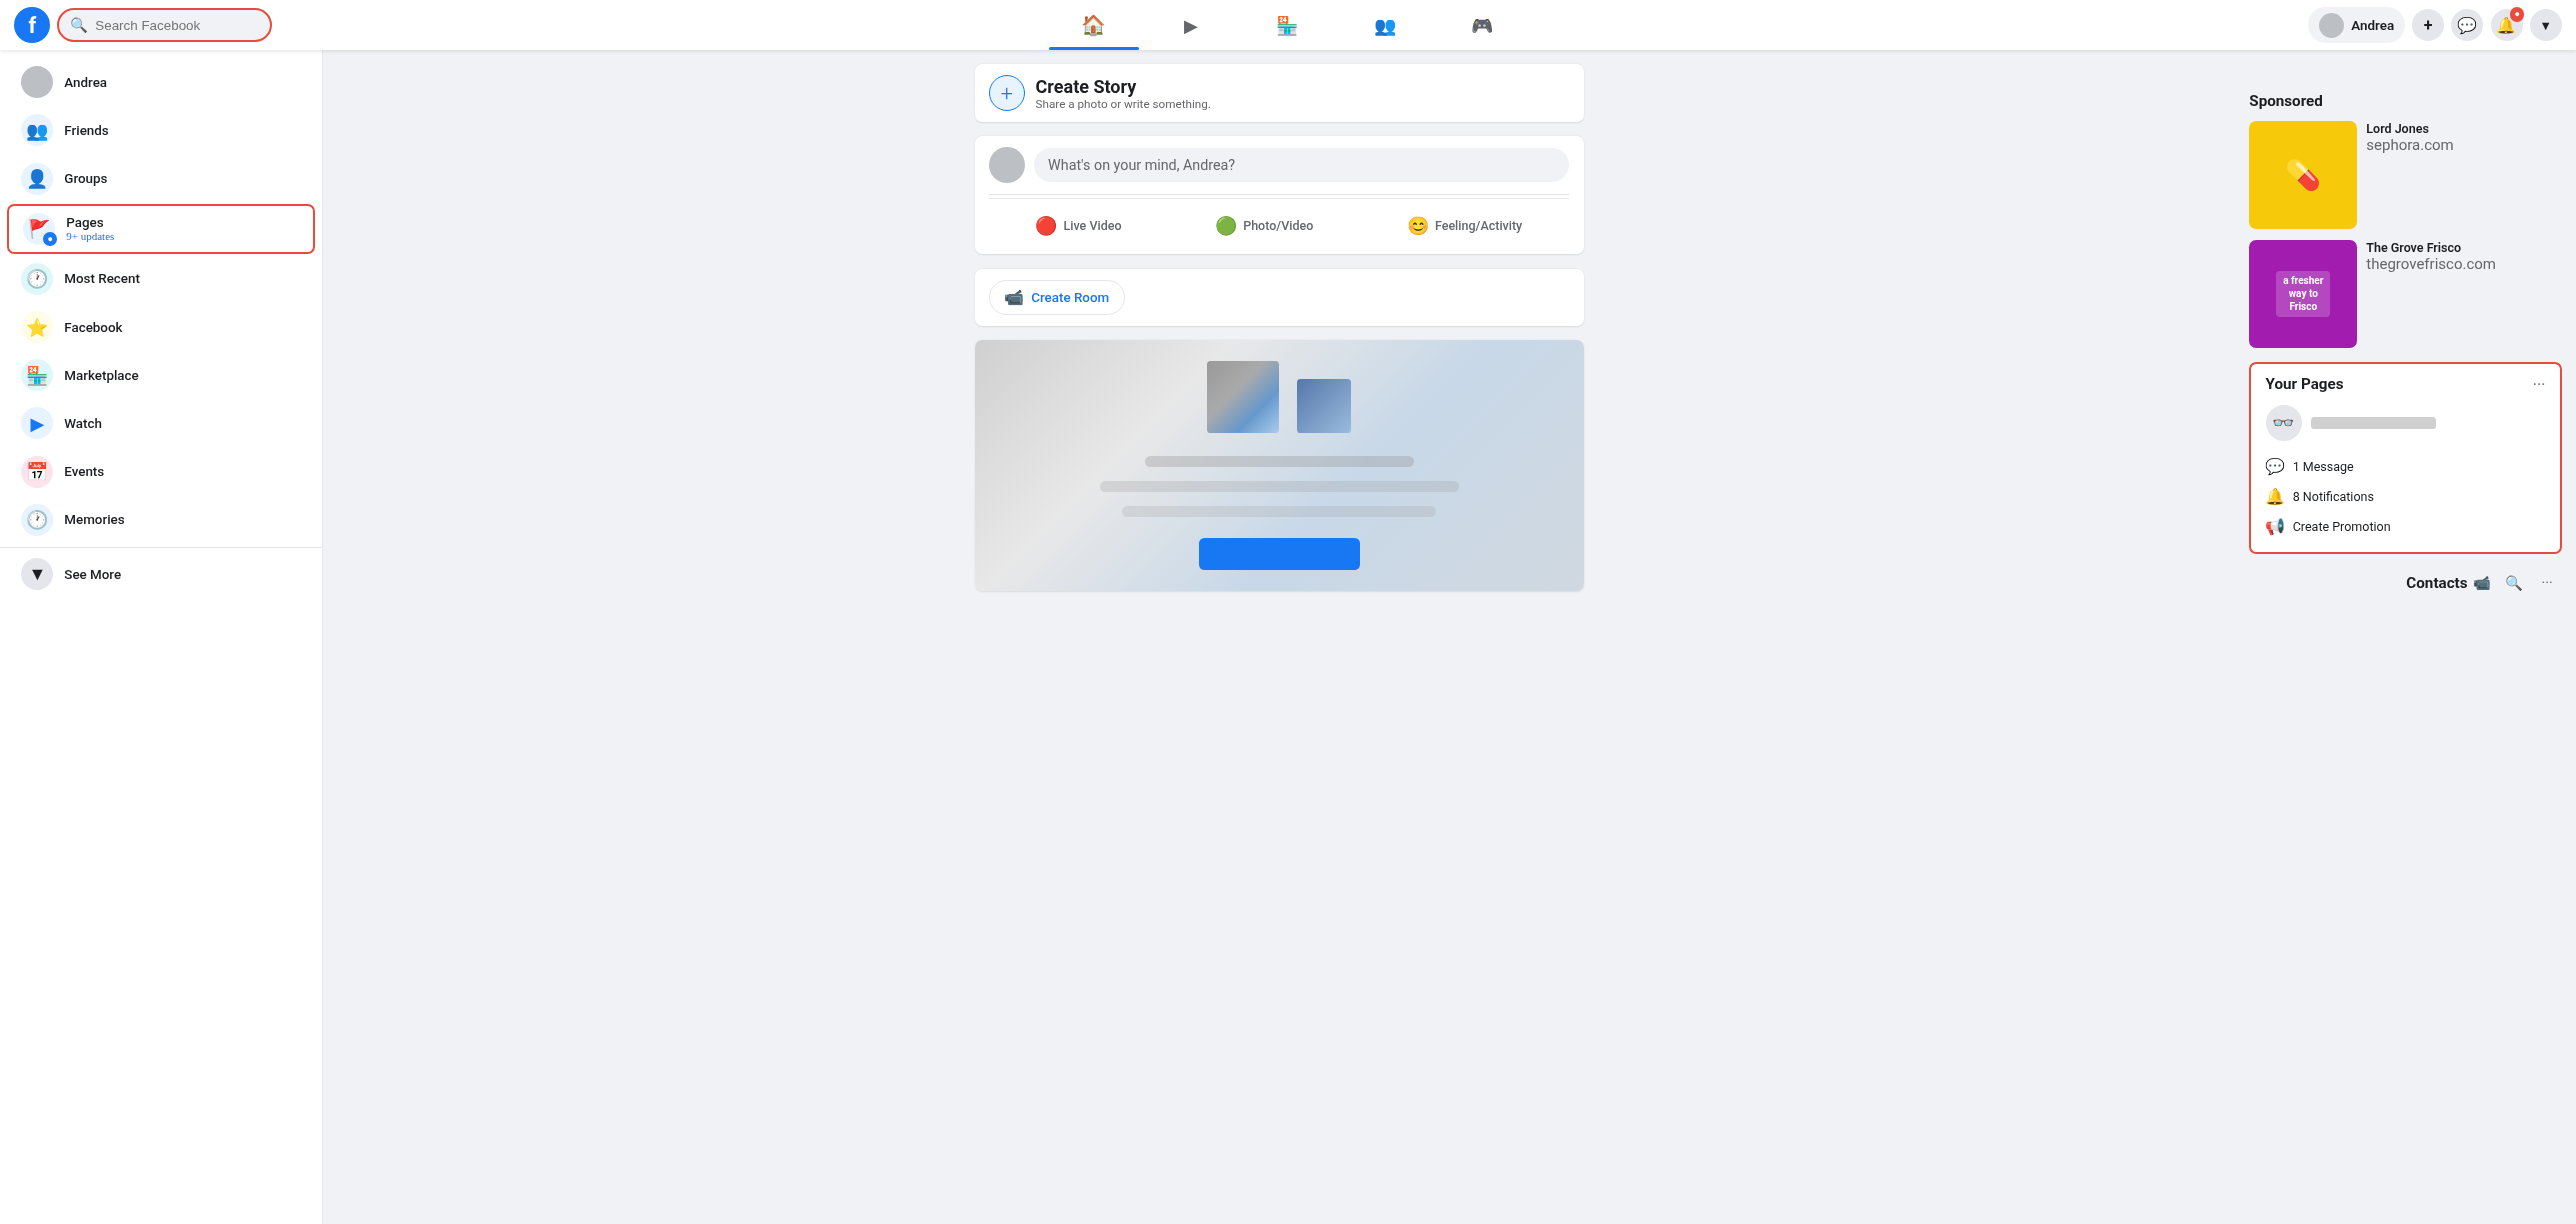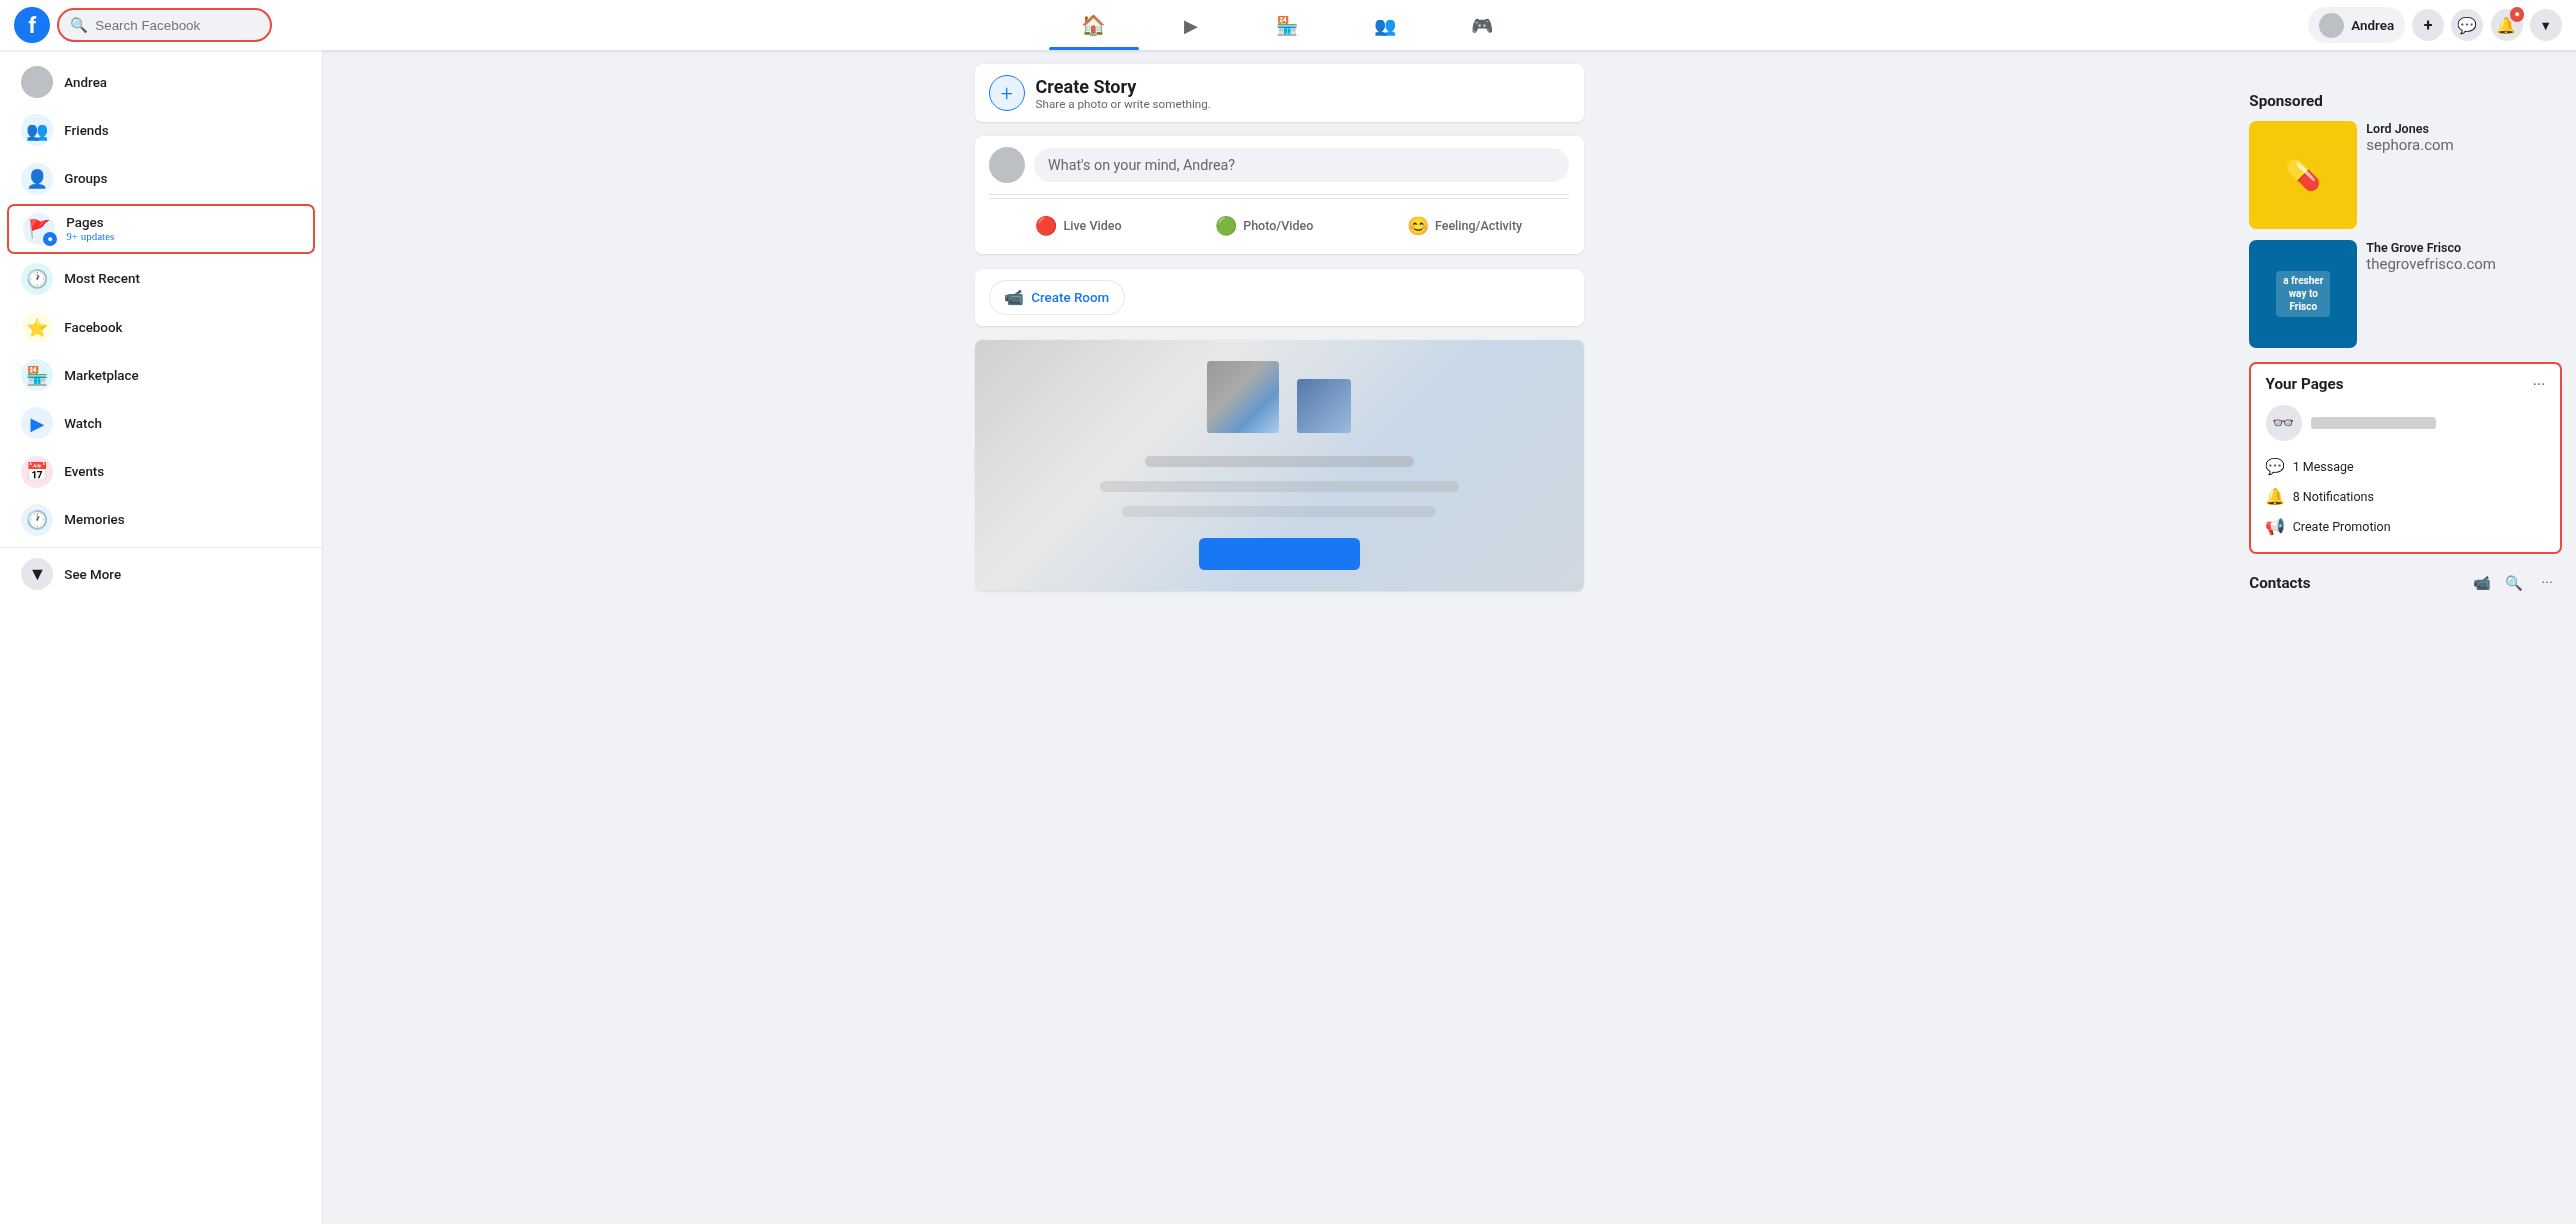--- a/index.html
+++ b/index.html
@@ -76,37 +76,37 @@
     .sponsored-section { margin-bottom: 14.3px; }
     .sponsored-title { font-size: 15.2px; font-weight: 700; color: #1c1e21; margin-bottom: 10.8px; margin-top: 28px; }
     .ad-item { display: flex; gap: 9px; margin-bottom: 10.8px; align-items: flex-start; }
     .ad-info { flex: 1; }
     .ad-title { font-size: 12.5px; font-weight: 600; color: #1c1e21; }
     .ad-url { font-size: 15px; color: #65676b; }
 
     
     .ad-img-lordjones { width: 108px; height: 108px; border-radius: 7.2px; background: #f6c90a; display: flex; align-items: center; justify-content: center; flex-shrink: 0; font-size: 25px; }
     
-    .ad-img-grove { width: 108px; height: 108px; border-radius: 7.2px; background: #0369a1; display: flex; align-items: flex-end; justify-content: flex-start; padding: 7.2px; font-size: 10px; color: #fff; font-weight: 700; flex-shrink: 0; overflow: hidden; position: relative; }
+    .ad-img-grove { width: 108px; height: 108px; border-radius: 7.2px; background: #a21caf; display: flex; align-items: flex-end; justify-content: flex-start; padding: 7.2px; font-size: 10px; color: #fff; font-weight: 700; flex-shrink: 0; overflow: hidden; position: relative; }
     .grove-text-overlay { position: absolute; top: 50%; left: 50%; transform: translate(-50%, -50%); text-align: center; color: #fff; font-weight: 700; font-size: 10px; line-height: 1.3; background: rgba(255,255,255,0.2); padding: 3.6px; border-radius: 3.6px; }
 
     
     .your-pages-section { border: 2.2px solid #e74c3c; border-radius: 7.2px; background: #fff; padding: 10.8px 14.3px; margin-bottom: 14.3px; }
     .your-pages-header { display: flex; justify-content: space-between; align-items: center; margin-bottom: 10.8px; }
     .your-pages-title { font-size: 15.2px; font-weight: 700; }
     .three-dots { color: #65676b; cursor: pointer; font-size: 16px; }
     .page-item { display: flex; align-items: center; gap: 9px; margin-bottom: 10.8px; }
     .page-avatar { width: 36px; height: 36px; border-radius: 50%; background: #bcc0c4; flex-shrink: 0; }
     .page-name-blur { height: 12.5px; background: #d0d0d0; border-radius: 3.6px; width: 125px; }
     .page-stat { display: flex; align-items: center; gap: 7.2px; padding: 5.4px 0; color: #1c1e21; font-size: 12.5px; cursor: pointer; }
     .stat-icon { font-size: 16px; color: #65676b; }
 
     
     .contacts-section { }
-    .contacts-header { display: flex; justify-content: space-between; align-items: center; margin-bottom: 7.2px; }
+    .contacts-header { display: flex; justify-content: flex-end; align-items: center; margin-bottom: 7.2px; }
     .contacts-title { font-size: 15.2px; font-weight: 700; }
     .contacts-actions { display: flex; gap: 3.6px; }
     .contact-icon-btn { width: 29px; height: 29px; border-radius: 50%; display: flex; align-items: center; justify-content: center; cursor: pointer; color: #65676b; font-size: 14.3px; }
 
     .divider { height: 0.9px; background: #e4e6eb; margin: 3.6px 0; }
   </style>
 </head>
 <body>
 
 <header class="header">

